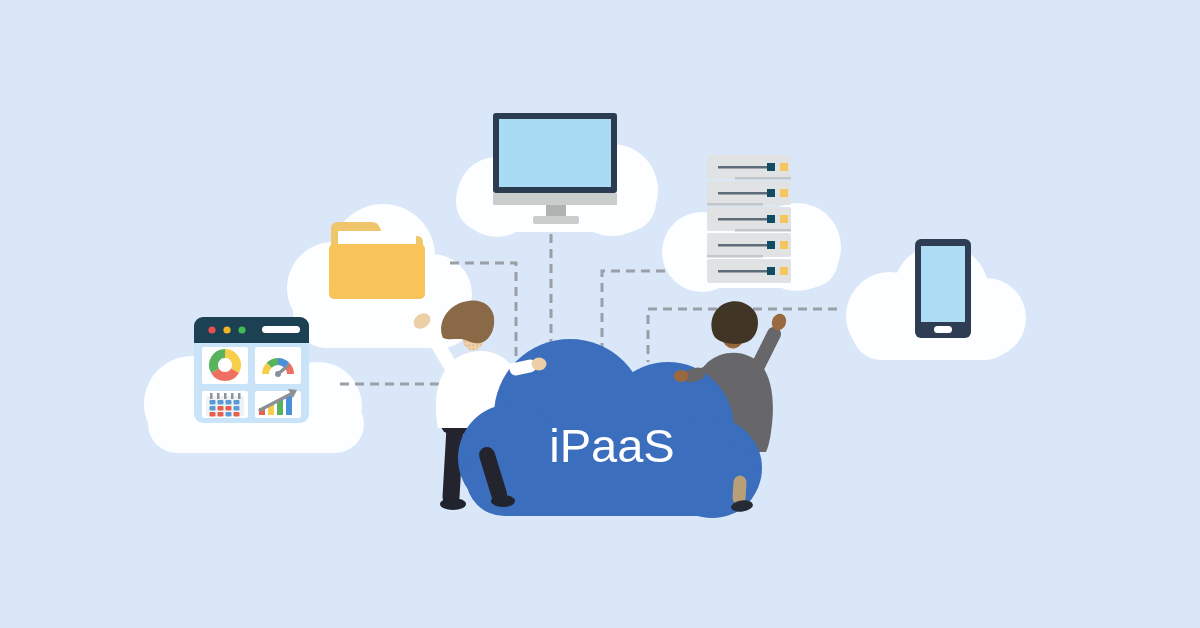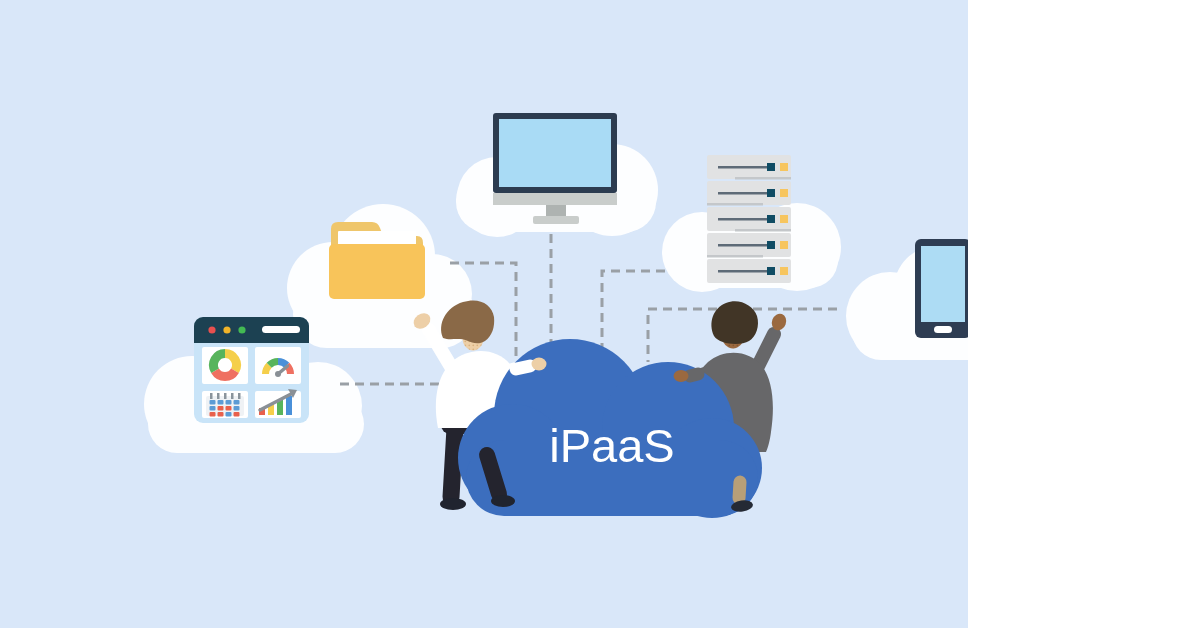--- a/index.html
+++ b/index.html
@@ -1,17 +1,17 @@
 <!DOCTYPE html>
 <html><head>
 <meta charset="utf-8">
 <style>
   html,body{margin:0;padding:0;}
   body{font-family:"Liberation Sans","DejaVu Sans",sans-serif;}
-  .canvas{position:relative;width:968px;height:628px;overflow:hidden;}
+  .canvas{position:relative;width:1200px;height:628px;overflow:hidden;}
   .canvas svg{display:block;}
   .hub-label{font-family:"Liberation Sans","DejaVu Sans",sans-serif;font-weight:400;}
 </style>
 </head>
 <body>
 
 <div class="canvas">
 <svg width="1200" height="628" viewBox="0 0 1200 628" xmlns="http://www.w3.org/2000/svg">
   <defs>
     <pattern id="dotsL" patternUnits="userSpaceOnUse" width="4" height="4">

